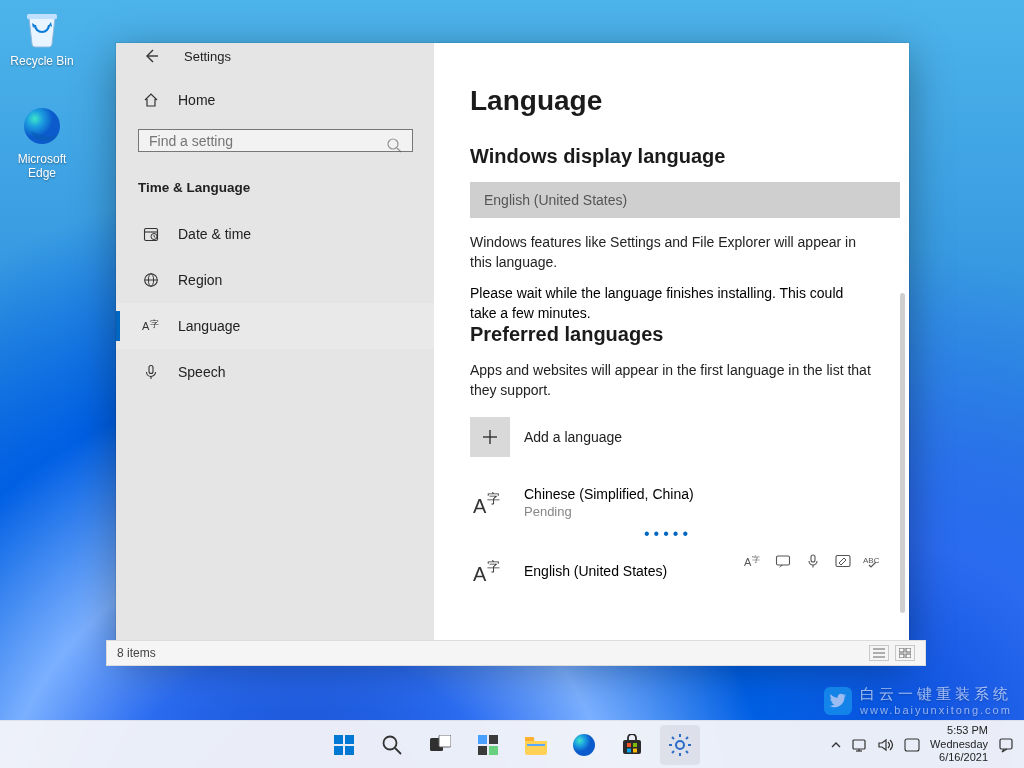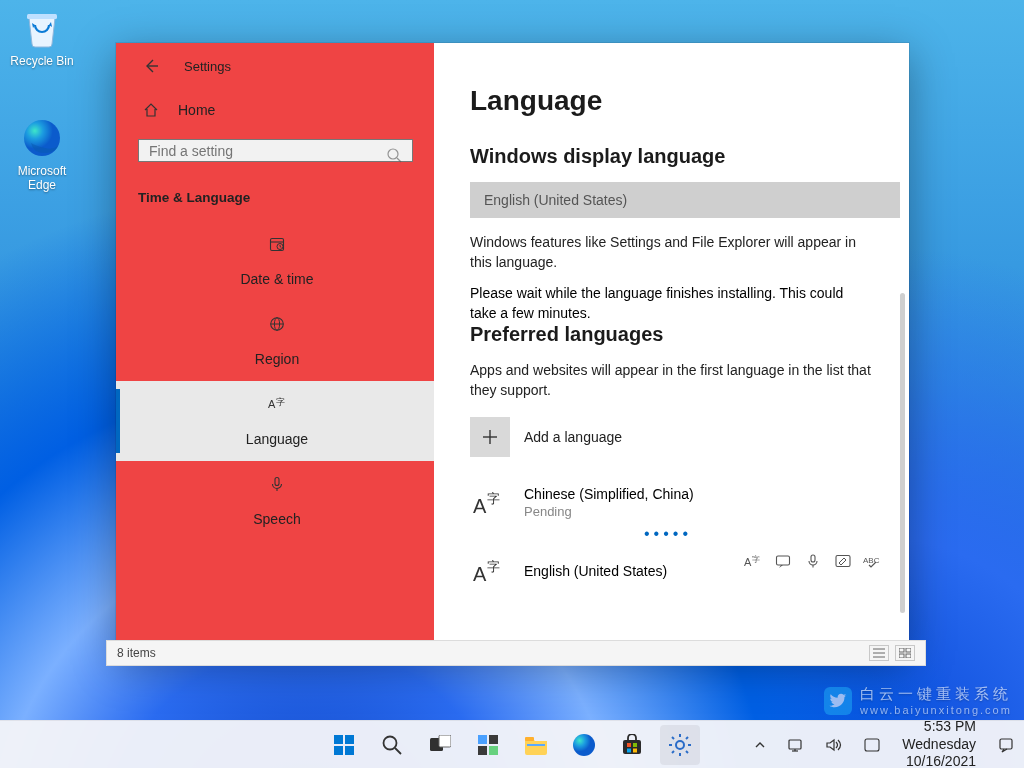--- a/index.html
+++ b/index.html
@@ -12,32 +12,32 @@
       linear-gradient(180deg, #4db4ea 0%, #2d8edd 50%, #0f4cd4 100%);
   }
   .desktop-icon { position: absolute; width: 72px; text-align: center; color: #fff; font-size: 12px; text-shadow: 0 1px 2px rgba(0,0,0,.4); }
   .desktop-icon .glyph { width: 44px; height: 44px; margin: 0 auto 4px; display:flex; align-items:center; justify-content:center; }
   .window {
     position: absolute; left: 116px; top: 43px; width: 793px; height: 612px;
     background: #fff; box-shadow: 0 10px 40px rgba(0,0,0,.35), 0 0 0 1px rgba(0,0,0,.08);
   }
   .titlebar { position:absolute; right:0; top:0; height:40px; display:flex; align-items:center; }
   .winbtn { width:46px; height:40px; display:flex; align-items:center; justify-content:center; }
-  .left-pane { position:absolute; left:0; top:0; width:318px; height:100%; background:#ef4444; padding-top:10px; }
+  .left-pane { position:absolute; left:0; top:0; width:318px; height:100%; background:#e5e5e5; }
   .back-title { display:flex; align-items:center; gap:24px; padding:4px 26px 12px 26px; }
   .back-arrow { width:18px; height:18px; display:flex; align-items:center; justify-content:center; }
   .app-title { font-size:13px; color:#222; }
   .home-row { display:flex; align-items:center; gap:18px; padding:14px 26px 16px 26px; font-size:14px; color:#222; }
   .home-row .ic { width:18px; height:18px; display:flex; align-items:center; justify-content:center; }
   .search-wrap { margin: 4px 16px 18px 22px; }
   .search-box { position:relative; width:275px; height:23px; border:1px solid #777; background:#f2f2f2; }
   .search-box input { position:absolute; inset:0; border:none; background:transparent; padding:0 36px 0 10px; font-size:14px; color:#333; outline:none; }
   .search-box .sicon { position:absolute; right:10px; top:7px; opacity:.6; }
   .section-title { font-weight:600; font-size:13.5px; padding:10px 22px 16px 22px; color:#222; }
-  .nav-item { display:flex; align-items:center; gap:18px; padding:14px 22px 14px 26px; font-size:14px; color:#222; position:relative;flex-direction:column; }
+  .nav-item { display:flex; align-items:center; gap:18px; padding:14px 22px 14px 26px; font-size:14px; color:#222; position:relative; }
   .nav-item .ic { width:18px; height:18px; display:flex; align-items:center; justify-content:center; }
   .nav-item.selected { background:#e9e9e9; }
   .nav-item.selected::before { content:""; position:absolute; left:0; top:8px; bottom:8px; width:4px; background:#0067c0; }
   .main-pane { position:absolute; left:318px; top:0; right:0; bottom:0; background:#fff; padding: 42px 36px 0 36px; overflow:hidden; }
   h1.page-title { font-size:28px; font-weight:600; color:#1b1b1b; margin-bottom:28px; }
   h2.sub { font-size:20px; font-weight:600; color:#1b1b1b; margin-bottom:14px; }
   .dropdown { width:430px; height:36px; background:#cfcfcf; color:#555; display:flex; align-items:center; padding:0 14px; font-size:14px; position:relative; margin-bottom:14px; }
   .desc { font-size:14px; color:#222; line-height:1.45; max-width:430px; margin-bottom:10px; }
   .warn { font-size:14px; color:#000000; line-height:1.45; max-width:430px; }
   .addlang { display:flex; align-items:center; gap:14px; margin:10px 0 22px 0; }
@@ -51,21 +51,21 @@
   .capability-icons { position:absolute; right:-10px; top:4px; display:flex; gap:10px; color:#555; }
   .capability-icons .ci { width:20px; height:20px; display:flex; align-items:center; justify-content:center; }
   .scrollbar { position:absolute; right:4px; top:250px; width:5px; height:320px; background:#cfcfcf; border-radius:3px; }
   .explorer-strip { position:absolute; left:106px; top:640px; width:820px; height:26px; background:#f5f5f5; border:1px solid #dcdcdc; font-size:12px; color:#444; display:flex; align-items:center; padding:0 10px; justify-content:space-between; }
   .explorer-strip .right { display:flex; gap:6px; }
   .explorer-strip .vbtn { width:20px; height:16px; border:1px solid #c8c8c8; display:flex; align-items:center; justify-content:center; }
   .taskbar { position:absolute; left:0; bottom:0; width:100%; height:48px; background:rgba(242,244,249,.96); border-top:1px solid rgba(0,0,0,.06); display:flex; align-items:center; }
   .task-center { position:absolute; left:50%; transform:translateX(-50%); display:flex; gap:8px; align-items:center; }
   .tico { width:40px; height:40px; display:flex; align-items:center; justify-content:center; border-radius:4px; }
   .tico.active { background:rgba(0,0,0,.06); }
-  .tray { position:absolute; right:10px; height:100%; display:flex; align-items:center; gap:22px; font-size:14px; color:#222; }
+  .tray { position:absolute; right:10px; height:100%; display:flex; align-items:center; gap:10px; font-size:11px; color:#222; }
   .tray .tx { text-align:right; line-height:1.25; }
   .watermark { position:absolute; right:12px; bottom:52px; opacity:.6; display:flex; align-items:center; gap:8px; color:#fff; font-size:13px; text-shadow:0 1px 2px rgba(0,0,0,.4); pointer-events:none; }
   .watermark .wbadge { width:28px; height:28px; border-radius:6px; background:#1da1f2; display:flex; align-items:center; justify-content:center; }
   svg { display:block; }
 </style>
 </head>
 <body>
 
 <div class="desktop">
 
@@ -75,21 +75,21 @@
         <path d="M8 11 h26 l-3 26 a3 3 0 0 1 -3 3 h-14 a3 3 0 0 1 -3 -3 z" fill="#e8f4ff" stroke="#8fb8dd" stroke-width="1"></path>
         <rect x="6" y="7" width="30" height="5" rx="1.5" fill="#bfe0ff"></rect>
         <path d="M14 18 a7 7 0 1 0 14 0" fill="none" stroke="#0b7bd6" stroke-width="2.2"></path>
         <path d="M14 18 l-3 -2 l1 5" fill="#0b7bd6"></path>
         <path d="M28 18 l3 2 l-1 -5" fill="#0b7bd6"></path>
       </svg>
     </div>
     <div>Recycle Bin</div>
   </div>
 
-  <div class="desktop-icon" style="left:6px; top:116px;">
+  <div class="desktop-icon" style="left:6px; top:104px;">
     <div class="glyph">
       <svg width="42" height="42" viewBox="0 0 42 42">
         <defs>
           <radialGradient id="eg" cx="30%" cy="30%">
             <stop offset="0%" stop-color="#3ee6c9"></stop>
               <stop offset="45%" stop-color="#1c9de0"></stop>
               <stop offset="100%" stop-color="#0b5bcc"></stop>
           </radialGradient>
         </defs>
         <circle cx="21" cy="21" r="18" fill="url(#eg)"></circle>
@@ -417,21 +417,21 @@
           </svg>
         </span>
       <span>
           <svg width="16" height="14" viewBox="0 0 16 14">
             <rect x="1" y="1" width="14" height="12" rx="2" fill="none" stroke="#333" stroke-width="1.1"></rect>
           </svg>
         </span>
       <div class="tx">
         <div>5:53 PM</div>
         <div>Wednesday</div>
-        <div>10/16/2021</div>
+        <div>6/16/2021</div>
       </div>
       <span>
           <svg width="16" height="16" viewBox="0 0 16 16">
             <rect x="2" y="2" width="12" height="10" rx="1.5" fill="none" stroke="#333" stroke-width="1.2"></rect>
             <path d="M6 12 l-2 3 l5 -3" fill="none" stroke="#333" stroke-width="1.2"></path>
           </svg>
         </span>
     </div>
   </div>
 

